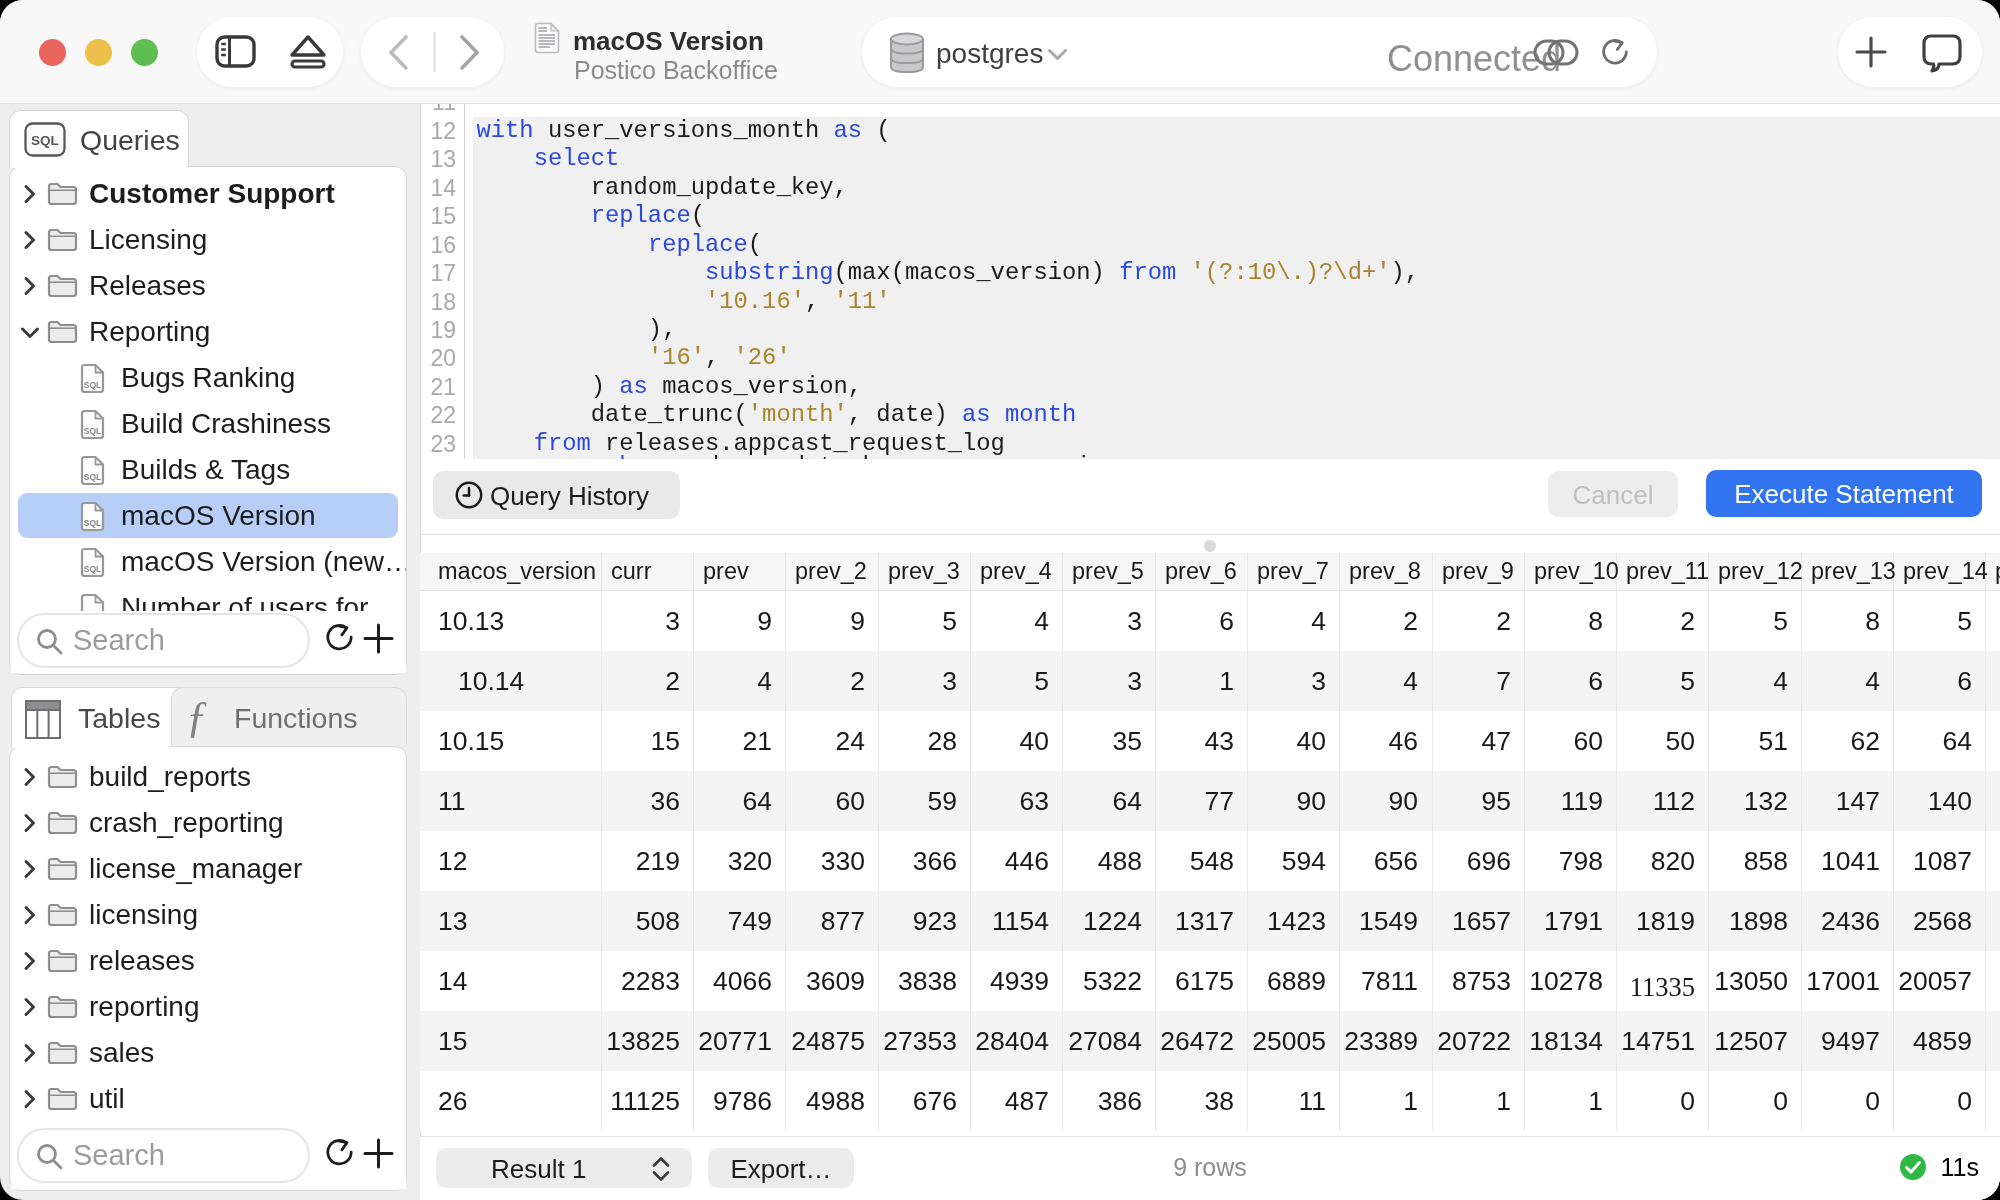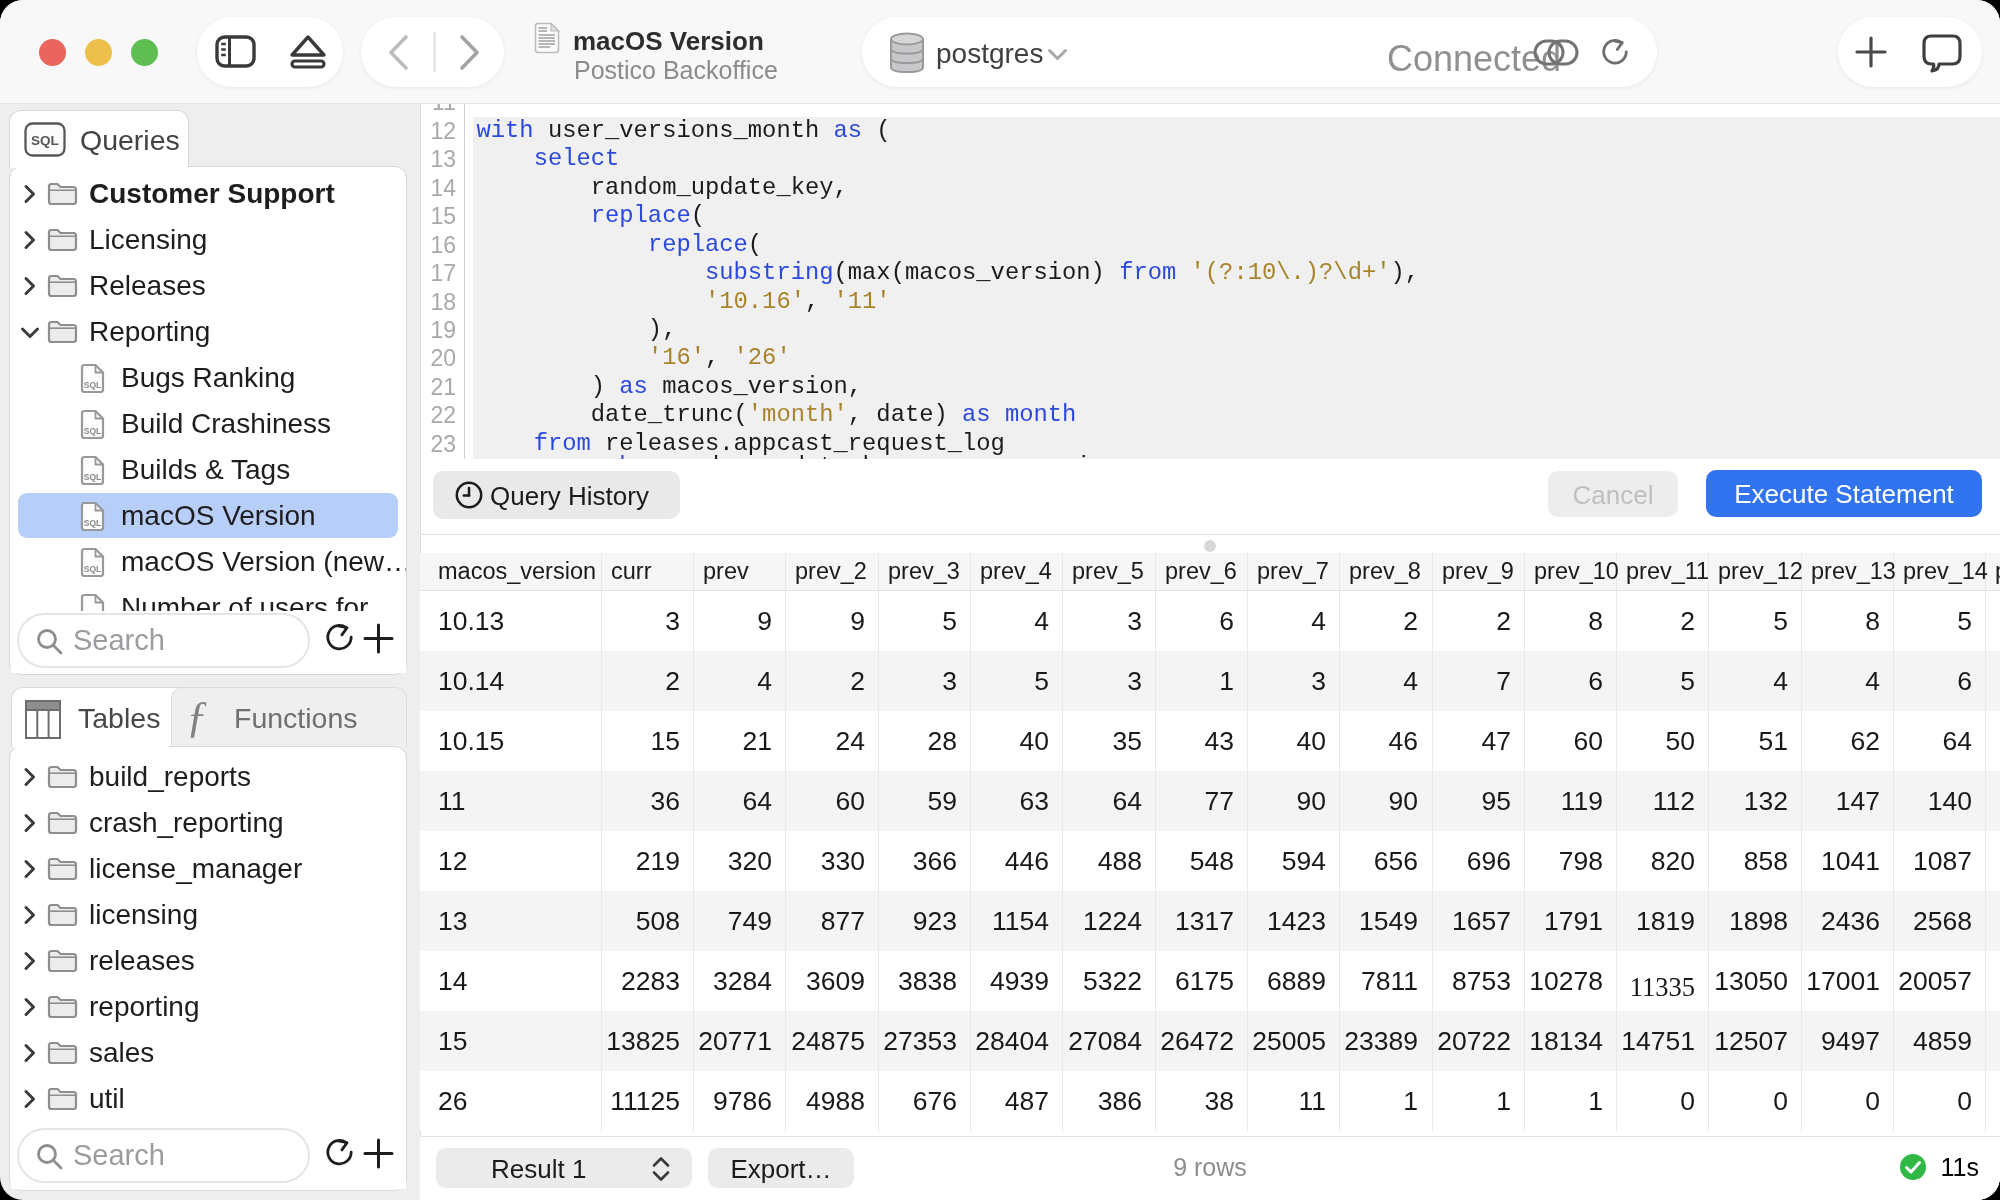--- a/index.html
+++ b/index.html
@@ -418,21 +418,21 @@
       <div class="celln" style="right:766px;top:38px;">6</div>
       <div class="celln" style="right:674px;top:38px;">4</div>
       <div class="celln" style="right:582px;top:38px;">2</div>
       <div class="celln" style="right:489px;top:38px;">2</div>
       <div class="celln" style="right:397px;top:38px;">8</div>
       <div class="celln" style="right:305px;top:38px;">2</div>
       <div class="celln" style="right:212px;top:38px;">5</div>
       <div class="celln" style="right:120px;top:38px;">8</div>
       <div class="celln" style="right:28px;top:38px;">5</div>
       <div class="trow" style="top:98px;background:#f4f4f5;"></div>
-      <div class="cell" style="left:438px;top:98px;">10.14</div>
+      <div class="cell" style="left:458px;top:98px;">10.14</div>
       <div class="celln" style="right:1320px;top:98px;">2</div>
       <div class="celln" style="right:1228px;top:98px;">4</div>
       <div class="celln" style="right:1135px;top:98px;">2</div>
       <div class="celln" style="right:1043px;top:98px;">3</div>
       <div class="celln" style="right:951px;top:98px;">5</div>
       <div class="celln" style="right:858px;top:98px;">3</div>
       <div class="celln" style="right:766px;top:98px;">1</div>
       <div class="celln" style="right:674px;top:98px;">3</div>
       <div class="celln" style="right:582px;top:98px;">4</div>
       <div class="celln" style="right:489px;top:98px;">7</div>
@@ -505,21 +505,21 @@
       <div class="celln" style="right:582px;top:338px;">1549</div>
       <div class="celln" style="right:489px;top:338px;">1657</div>
       <div class="celln" style="right:397px;top:338px;">1791</div>
       <div class="celln" style="right:305px;top:338px;">1819</div>
       <div class="celln" style="right:212px;top:338px;">1898</div>
       <div class="celln" style="right:120px;top:338px;">2436</div>
       <div class="celln" style="right:28px;top:338px;">2568</div>
       <div class="trow" style="top:398px;background:#ffffff;"></div>
       <div class="cell" style="left:438px;top:398px;">14</div>
       <div class="celln" style="right:1320px;top:398px;">2283</div>
-      <div class="celln" style="right:1228px;top:398px;">3284</div>
+      <div class="celln" style="right:1228px;top:398px;">4066</div>
       <div class="celln" style="right:1135px;top:398px;">3609</div>
       <div class="celln" style="right:1043px;top:398px;">3838</div>
       <div class="celln" style="right:951px;top:398px;">4939</div>
       <div class="celln" style="right:858px;top:398px;">5322</div>
       <div class="celln" style="right:766px;top:398px;">6175</div>
       <div class="celln" style="right:674px;top:398px;">6889</div>
       <div class="celln" style="right:582px;top:398px;">7811</div>
       <div class="celln" style="right:489px;top:398px;">8753</div>
       <div class="celln" style="right:397px;top:398px;">10278</div>
       <div class="celln" style="right:305px;top:404px;font-family:Liberation Serif, serif;">11335</div>

